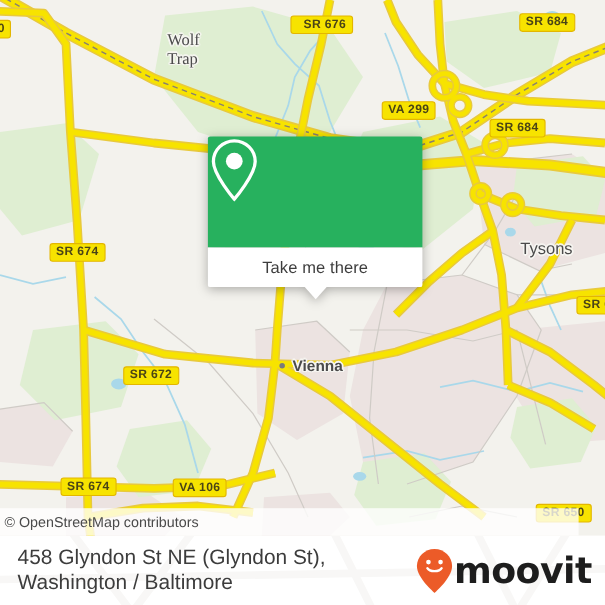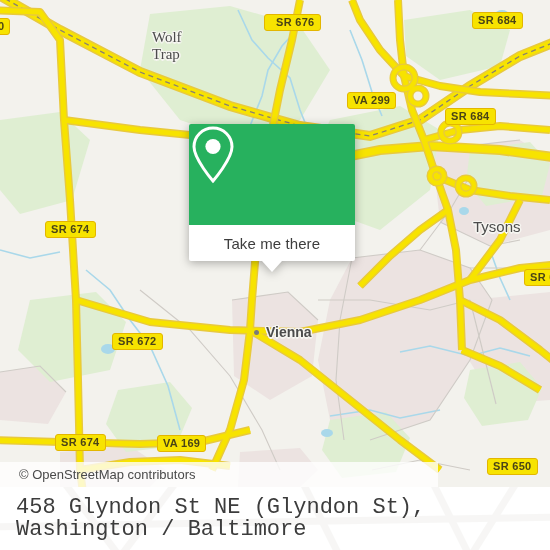--- a/index.html
+++ b/index.html
@@ -59,21 +59,21 @@
     padding:2px 5px 2px 5px;
     line-height:11px;
     white-space:nowrap;
     font-family:"Liberation Sans", sans-serif;
   }
 
   
   .callout{
     position:absolute;
     left:189px;top:124px;
-    width:166px;
+    width:195px;
     filter:drop-shadow(0 2px 5px rgba(0,0,0,.30));
     border-radius:11px;
   }
   .callout-top{
     height:101px;
     background:#27b15e;
     display:flex;align-items:center;justify-content:center;
     border-radius:2px 2px 0 0;
   }
   .callout-pin{display:block;}
@@ -96,25 +96,25 @@
     width:0;height:0;
     border-left:10px solid transparent;
     border-right:10px solid transparent;
     border-top:11px solid #ffffff;
   }
 
   
   .attribution{
     position:absolute;
     left:0;bottom:0;
-    width:438px;height:25px;
+    width:526px;height:25px;
     background:rgba(255,255,255,.78);
     display:flex;align-items:center;
     box-sizing:border-box;
-    padding-left:19px;
+    padding-left:4px;
   }
   .attribution span{
     color:#4a4a4a;
     font-size:13px;
     font-family:"Liberation Sans", sans-serif;
   }
 
   
   .footer{
     position:absolute;
@@ -131,23 +131,23 @@
   .footer-inner{
     position:relative;
     display:flex;align-items:center;
     height:63px;
     padding:0 12px 0 16px;
     box-sizing:border-box;
   }
   .footer-address{
     flex:1;
     color:#3c3c3c;
-    font-size:22px;
+    font-size:19px;
     line-height:22px;
-    font-family:Liberation Mono, monospace;
+    font-family:Liberation Sans, sans-serif;
     padding-right:10px;
   }
   .brand{
     display:flex;align-items:center;
     flex:0 0 auto;
   }
   .brand-mark{display:block;margin-right:1px;}
   .brand-word{
     color:#1d1d1d;
     font-size:33px;
@@ -305,21 +305,21 @@
 
     <div class="shield" style="left:-8px;top:18px;">0</div>
     <div class="shield" style="left:264px;top:14px;padding-left:11px;">SR 676</div>
     <div class="shield" style="left:472px;top:12px;">SR 684</div>
     <div class="shield" style="left:347px;top:92px;">VA 299</div>
     <div class="shield" style="left:445px;top:108px;">SR 684</div>
     <div class="shield" style="left:45px;top:221px;">SR 674</div>
     <div class="shield" style="left:524px;top:269px;">SR 650</div>
     <div class="shield" style="left:112px;top:333px;text-align:right;">SR 672</div>
     <div class="shield" style="left:55px;top:434px;">SR 674</div>
-    <div class="shield" style="left:157px;top:435px;">VA 169</div>
+    <div class="shield" style="left:157px;top:435px;">VA 106</div>
     <div class="shield" style="left:487px;top:458px;">SR 650</div>
 
     <div class="callout">
       <div class="callout-top">
         <svg class="callout-pin" width="48" height="62" viewBox="0 0 48 62">
           <path d="M24 4 C13.5 4 5 12.4 5 22.8 C5 35 24 57 24 57 C24 57 43 35 43 22.8 C43 12.4 34.5 4 24 4 Z" fill="none" stroke="#ffffff" stroke-width="3"></path>
           <circle cx="24" cy="22.5" r="7.6" fill="#ffffff"></circle>
         </svg>
       </div>
       <div class="callout-bottom">
@@ -341,16 +341,25 @@
         <path d="M180,-10 L120,70"></path>
         <path d="M300,-10 L340,70"></path>
         <path d="M430,-10 L470,70"></path>
         <path d="M520,-10 L470,70"></path>
         <path d="M-10,40 L560,30"></path>
       </g>
     </svg>
 
     <div class="footer-inner">
       <div class="footer-address">458 Glyndon St NE (Glyndon St), Washington / Baltimore</div>
+      <div class="brand">
+        <svg class="brand-mark" width="34" height="42" viewBox="0 0 34 42">
+          <path d="M17 1 C8.2 1 1 8 1 16.6 C1 27.6 17 41 17 41 C17 41 33 27.6 33 16.6 C33 8 25.8 1 17 1 Z" fill="#ec5b28"></path>
+          <circle cx="11.5" cy="13" r="2.1" fill="#ffffff"></circle>
+          <circle cx="22.5" cy="13" r="2.1" fill="#ffffff"></circle>
+          <path d="M10.5 18.5 C12.6 22.2 21.4 22.2 23.5 18.5" fill="none" stroke="#ffffff" stroke-width="2.1" stroke-linecap="round"></path>
+        </svg>
+        <span class="brand-word">moovit</span>
+      </div>
     </div>
   </div>
 
 </div>
 
 </body></html>

